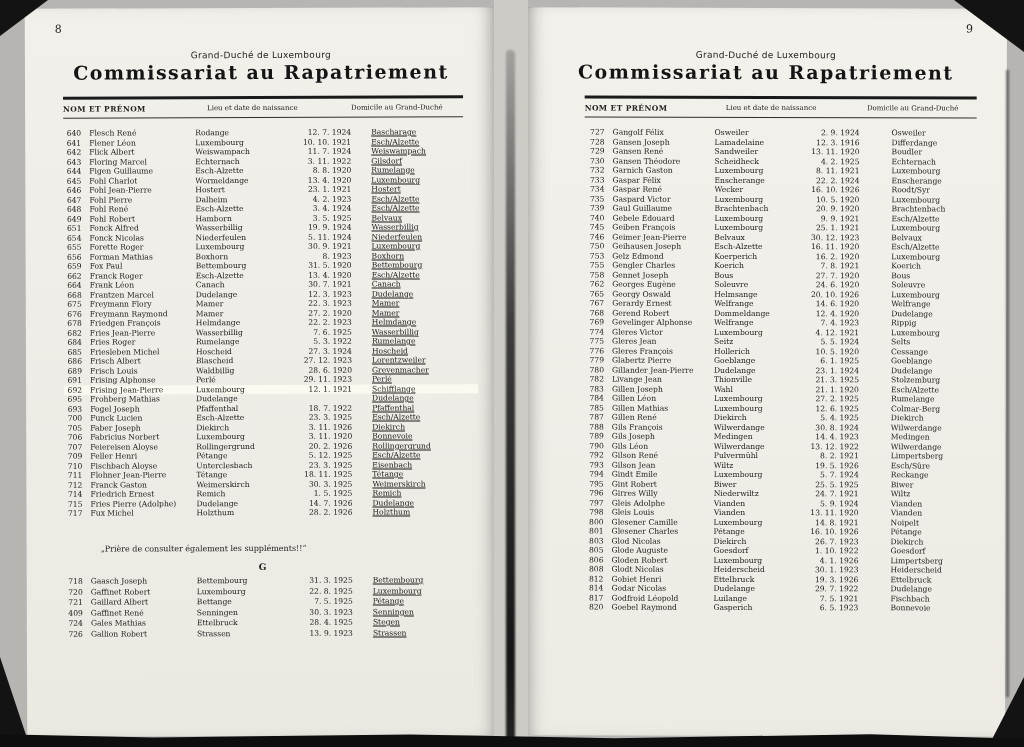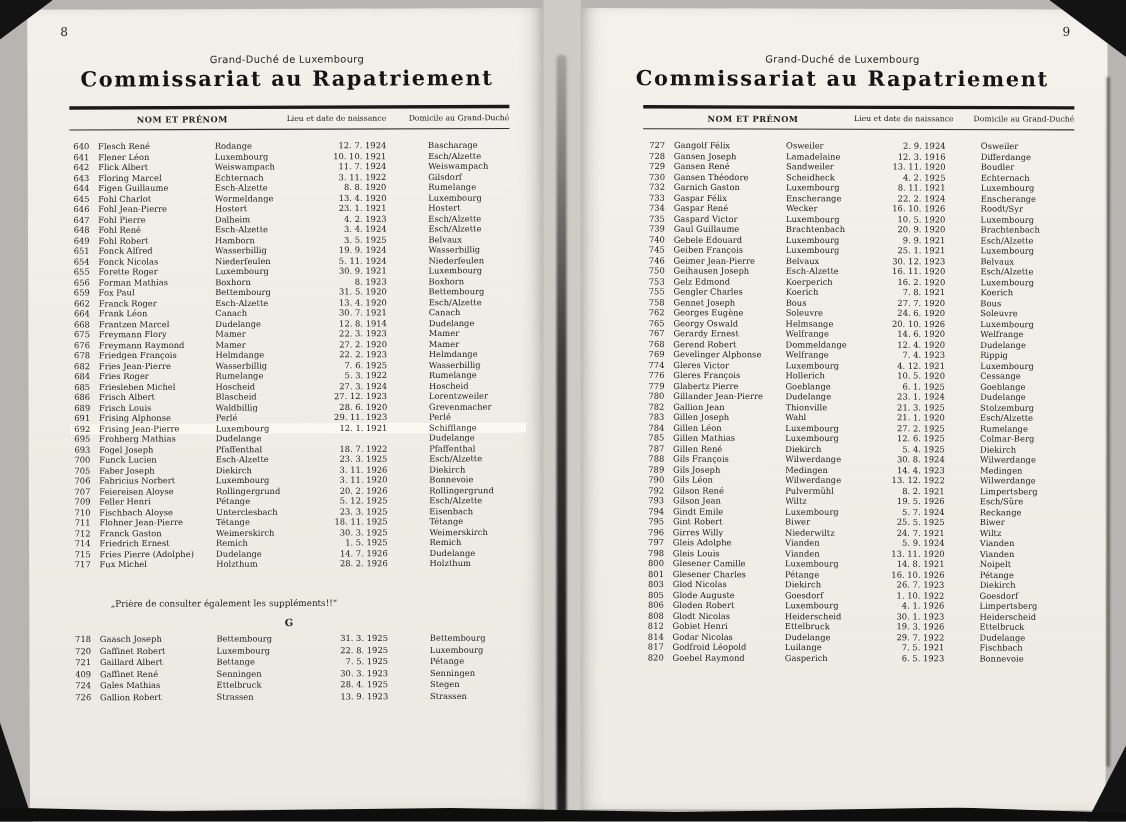--- a/index.html
+++ b/index.html
@@ -50,34 +50,34 @@
                  letter-spacing:.3px; color:#232323; }
   .title { position:absolute; top:53px; width:100%; text-align:center;
            font-size:19px; font-weight:bold; letter-spacing:1.5px; color:#151515; }
 
   .rulebox { position:absolute; top:88px; height:22px;
              border-top:3px solid #1a1a1a; border-bottom:1px solid #2e2e2e;
              display:grid; grid-template-columns:36% 36% 28%; align-items:center;
              font-size:7px; color:#222; }
   .page-left  .rulebox { left:38px; right:34px; }
   .page-right .rulebox { left:60px; right:30px; }
-  .rulebox span { text-align:right; white-space:nowrap; }
+  .rulebox span { text-align:left; white-space:nowrap; }
   .rulebox span:first-child { font-weight:bold; font-size:7.5px; letter-spacing:.4px; }
 
   .tbl { position:absolute; top:120px; font-size:7.6px; line-height:9.5px; color:#1b1b1b; }
   .page-left  .tbl { left:38px; right:20px; }
   .page-right .tbl { left:60px; right:22px; }
   .row { display:grid; white-space:nowrap; }
   .page-left  .row { grid-template-columns:18px 114px 100px 56px 1fr; }
   .page-right .row { grid-template-columns:20px 110px 90px 55px 1fr; }
   .c0 { text-align:right; }
   .c1 { padding-left:8px; overflow:hidden; }
   .c2 { overflow:hidden; }
   .c3 { text-align:right; }
-  .page-left  .c4 { padding-left:38px; }
+  .page-left  .c4 { padding-left:20px;text-decoration:underline; }
   .page-right .c4 { padding-left:32px; }
   .page-left .tbl-main .row:nth-child(28) { background:#fbfaf1; }
 
   .note { position:absolute; top:536px; left:74px; font-size:8px; font-weight:normal; color:#1a1a1a; }
   .section-letter { position:absolute; top:554px; width:100%; text-align:center;
                     font-weight:bold; font-size:9px; }
   .tbl-g { top:568px; line-height:10.5px; }
 </style>
 </head>
 <body>
@@ -210,21 +210,21 @@
           <span class="c c0">664</span>
           <span class="c c1">Frank Léon</span>
           <span class="c c2">Canach</span>
           <span class="c c3">30. 7. 1921</span>
           <span class="c c4">Canach</span>
         </div>
         <div class="row">
           <span class="c c0">668</span>
           <span class="c c1">Frantzen Marcel</span>
           <span class="c c2">Dudelange</span>
-          <span class="c c3">12. 8. 1914</span>
+          <span class="c c3">12. 3. 1923</span>
           <span class="c c4">Dudelange</span>
         </div>
         <div class="row">
           <span class="c c0">675</span>
           <span class="c c1">Freymann Flory</span>
           <span class="c c2">Mamer</span>
           <span class="c c3">22. 3. 1923</span>
           <span class="c c4">Mamer</span>
         </div>
         <div class="row">
@@ -588,20 +588,27 @@
           <span class="c c4">Rippig</span>
         </div>
         <div class="row">
           <span class="c c0">774</span>
           <span class="c c1">Gleres Victor</span>
           <span class="c c2">Luxembourg</span>
           <span class="c c3">4. 12. 1921</span>
           <span class="c c4">Luxembourg</span>
         </div>
         <div class="row">
+          <span class="c c0">775</span>
+          <span class="c c1">Gleres Jean</span>
+          <span class="c c2">Seitz</span>
+          <span class="c c3">5. 5. 1924</span>
+          <span class="c c4">Selts</span>
+        </div>
+        <div class="row">
           <span class="c c0">776</span>
           <span class="c c1">Gleres François</span>
           <span class="c c2">Hollerich</span>
           <span class="c c3">10. 5. 1920</span>
           <span class="c c4">Cessange</span>
         </div>
         <div class="row">
           <span class="c c0">779</span>
           <span class="c c1">Glabertz Pierre</span>
           <span class="c c2">Goeblange</span>
@@ -610,21 +617,21 @@
         </div>
         <div class="row">
           <span class="c c0">780</span>
           <span class="c c1">Gillander Jean-Pierre</span>
           <span class="c c2">Dudelange</span>
           <span class="c c3">23. 1. 1924</span>
           <span class="c c4">Dudelange</span>
         </div>
         <div class="row">
           <span class="c c0">782</span>
-          <span class="c c1">Gallion Jean</span>
+          <span class="c c1">Livange Jean</span>
           <span class="c c2">Thionville</span>
           <span class="c c3">21. 3. 1925</span>
           <span class="c c4">Stolzemburg</span>
         </div>
         <div class="row">
           <span class="c c0">783</span>
           <span class="c c1">Gillen Joseph</span>
           <span class="c c2">Wahl</span>
           <span class="c c3">21. 1. 1920</span>
           <span class="c c4">Esch/Alzette</span>

